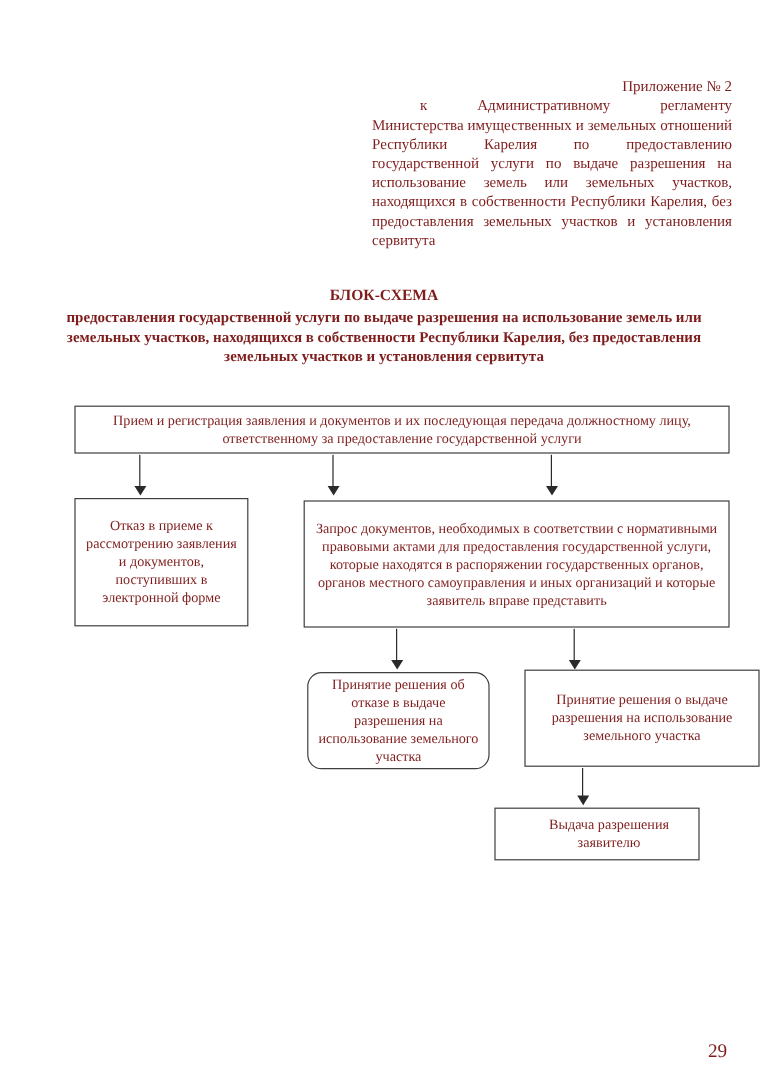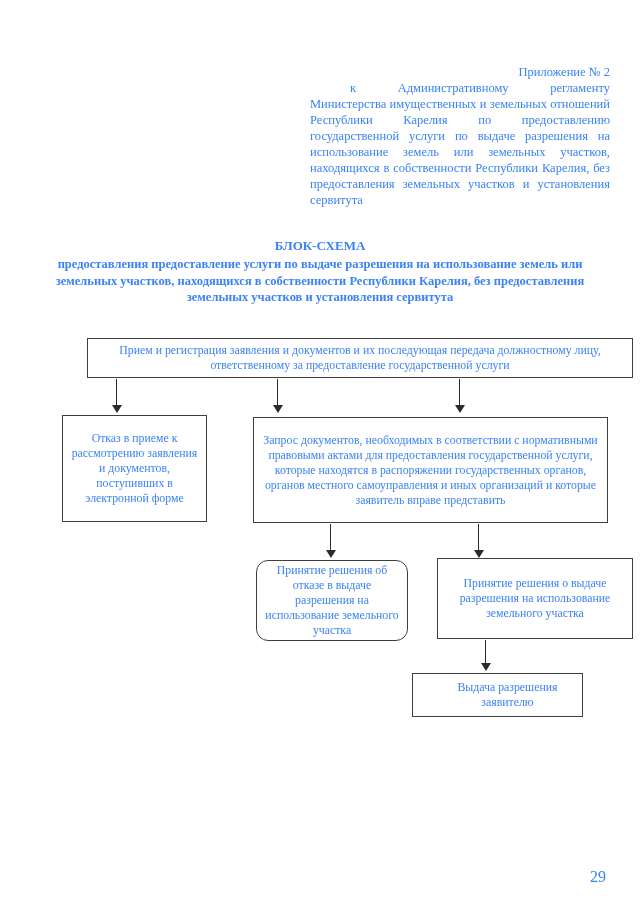--- a/index.html
+++ b/index.html
@@ -7,21 +7,21 @@
     padding: 0;
     background: #e8e8e8;
   }
   .page {
     position: relative;
     width: 640px;
     height: 905px;
     margin: 0 auto;
     background: #ffffff;
     font-family: "Liberation Serif", "DejaVu Serif", serif;
-    color: #3b82f6;
+    color: #7f1d1d;
     overflow: hidden;
   }
 
   
   .appendix {
     position: absolute;
     left: 310px;
     top: 64px;
     width: 300px;
     font-size: 12.5px;
@@ -61,21 +61,21 @@
     border: 1px solid #3f3f3f;
     background: #ffffff;
     display: flex;
     align-items: center;
     justify-content: center;
     text-align: center;
     font-size: 11.8px;
     line-height: 15px;
     padding: 4px 6px;
   }
-  .node-intake          { left: 62px;  top: 338px; width: 546px; height: 40px;  padding: 2px 18px; margin-left: 25px; }
+  .node-intake          { left: 62px;  top: 338px; width: 546px; height: 40px;  padding: 2px 18px; }
   .node-refuse-intake   { left: 62px;  top: 415px; width: 145px; height: 107px;  }
   .node-request-docs    { left: 253px; top: 417px; width: 355px; height: 106px; }
   .node-decision-refuse { left: 256px; top: 560px; width: 152px; height: 81px; border-radius: 12px;  }
   .node-decision-issue  { left: 437px; top: 558px; width: 196px; height: 81px;  }
   .node-issue-permit    { left: 412px; top: 673px; width: 171px; height: 44px; padding-left: 26px;  }
 
   .arrow {
     position: absolute;
     width: 12px;
   }
@@ -119,21 +119,21 @@
 
 <div class="page">
 
   <div class="appendix">
     <div class="appendix-no">Приложение № 2</div>
     <div class="appendix-text">к Административному регламенту Министерства имущественных и земельных отношений Республики Карелия по предоставлению государственной услуги по выдаче разрешения на использование земель или земельных участков, находящихся в собственности Республики Карелия, без предоставления земельных участков и установления сервитута</div>
   </div>
 
   <div class="doc-title">
     <div class="doc-title-main">БЛОК-СХЕМА</div>
-    <div class="doc-title-sub">предоставления предоставление услуги  по выдаче разрешения на использование земель или земельных участков, находящихся в собственности Республики Карелия, без предоставления земельных участков и установления сервитута</div>
+    <div class="doc-title-sub">предоставления государственной услуги  по выдаче разрешения на использование земель или земельных участков, находящихся в собственности Республики Карелия, без предоставления земельных участков и установления сервитута</div>
   </div>
 
   <div>
 
     <div class="node node-intake">
       <span>Прием и регистрация заявления и документов и их последующая передача должностному лицу, ответственному за предоставление государственной услуги</span>
     </div>
 
     <div class="arrow arrow-1"></div>
     <div class="arrow arrow-2"></div>

